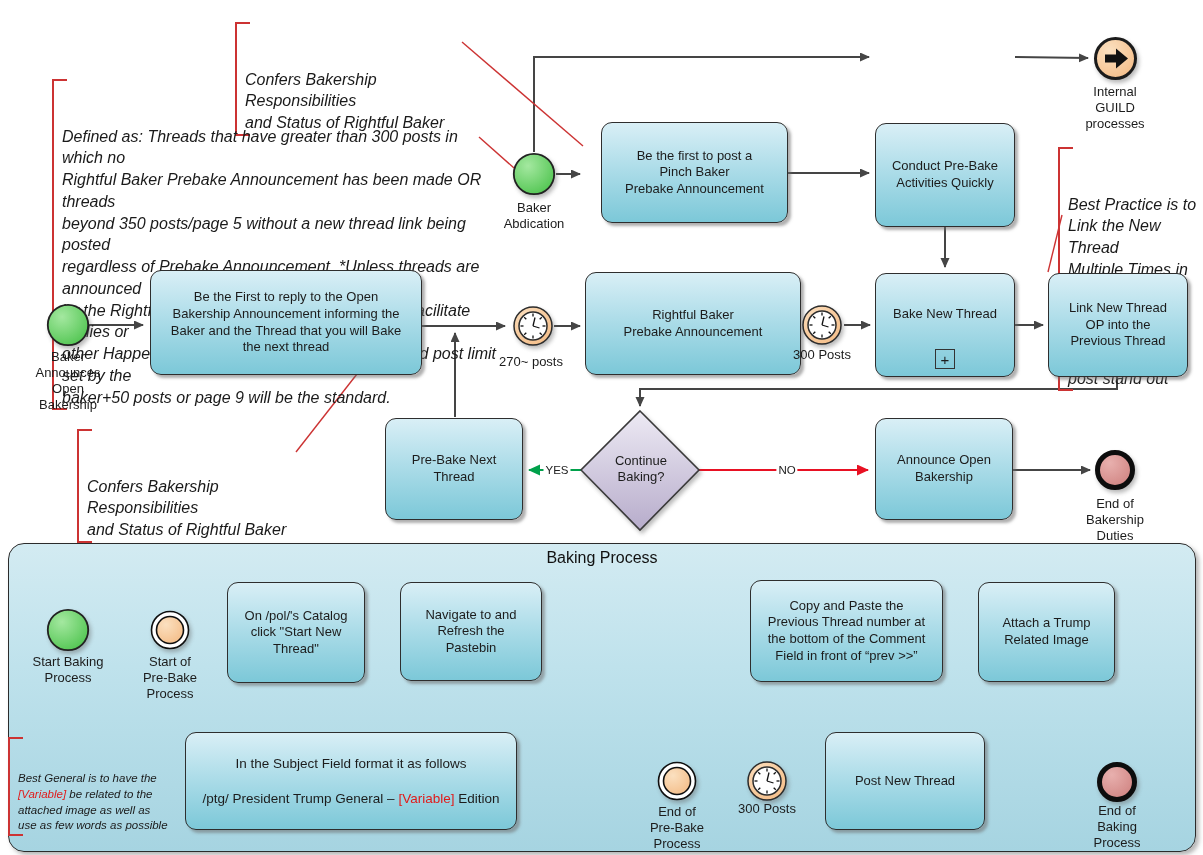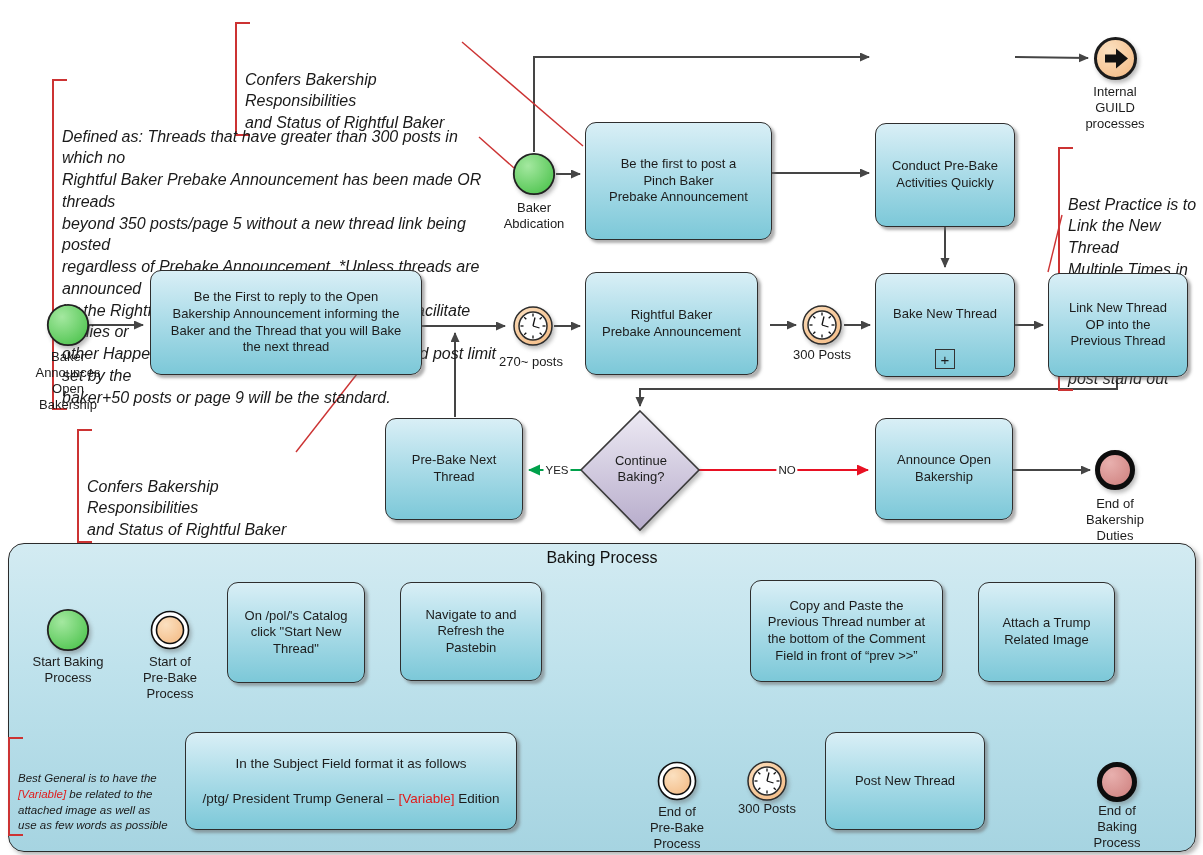--- a/index.html
+++ b/index.html
@@ -155,21 +155,21 @@
   <div class="evlabel" style="left:1115px;top:84px;">Internal
 GUILD
 processes</div>
 
   <svg class="node" style="left:512px;top:152px;" width="44" height="44">
     <circle cx="22" cy="22" r="20.2" fill="url(#gGreen)" stroke="#222" stroke-width="1.8"></circle>
   </svg>
   <div class="evlabel" style="left:534px;top:200px;">Baker
 Abdication</div>
 
-  <div class="task" style="left:585px;top:122px;width:187px;height:118px;">
+  <div class="task" style="left:601px;top:122px;width:187px;height:101px;">
     <span>Be the first to post a
 Pinch Baker
 Prebake Announcement</span>
   </div>
 
   <div class="task" style="left:875px;top:123px;width:140px;height:104px;">
     <span>Conduct Pre-Bake
 Activities Quickly</span>
   </div>
 
@@ -199,21 +199,21 @@
       <line x1="12.2" y1="12.2" x2="14.3" y2="14.3"></line>
         <line x1="29.8" y1="12.2" x2="27.7" y2="14.3"></line>
       <line x1="12.2" y1="29.8" x2="14.3" y2="27.7"></line>
         <line x1="29.8" y1="29.8" x2="27.7" y2="27.7"></line>
       <line x1="21" y1="21" x2="23" y2="12.5"></line>
         <line x1="21" y1="21" x2="27.5" y2="23"></line>
     </g>
   </svg>
   <div class="evlabel" style="left:531px;top:354px;">270~ posts</div>
 
-  <div class="task" style="left:585px;top:272px;width:173px;height:103px;">
+  <div class="task" style="left:585px;top:272px;width:216px;height:103px;">
     <span>Rightful Baker
 Prebake Announcement</span>
   </div>
 
   <svg class="node" style="left:801px;top:304px;" width="42" height="42">
     <circle cx="21" cy="21" r="19" fill="url(#gPeach)" stroke="#2c2c2c" stroke-width="1.5"></circle>
     <circle cx="21" cy="21" r="14" fill="#ffffff" stroke="#2c2c2c" stroke-width="1.5"></circle>
     <g stroke="#111" stroke-width="1.3">
       <line x1="21" y1="8.5" x2="21" y2="11.5"></line>
         <line x1="21" y1="30.5" x2="21" y2="33.5"></line>

